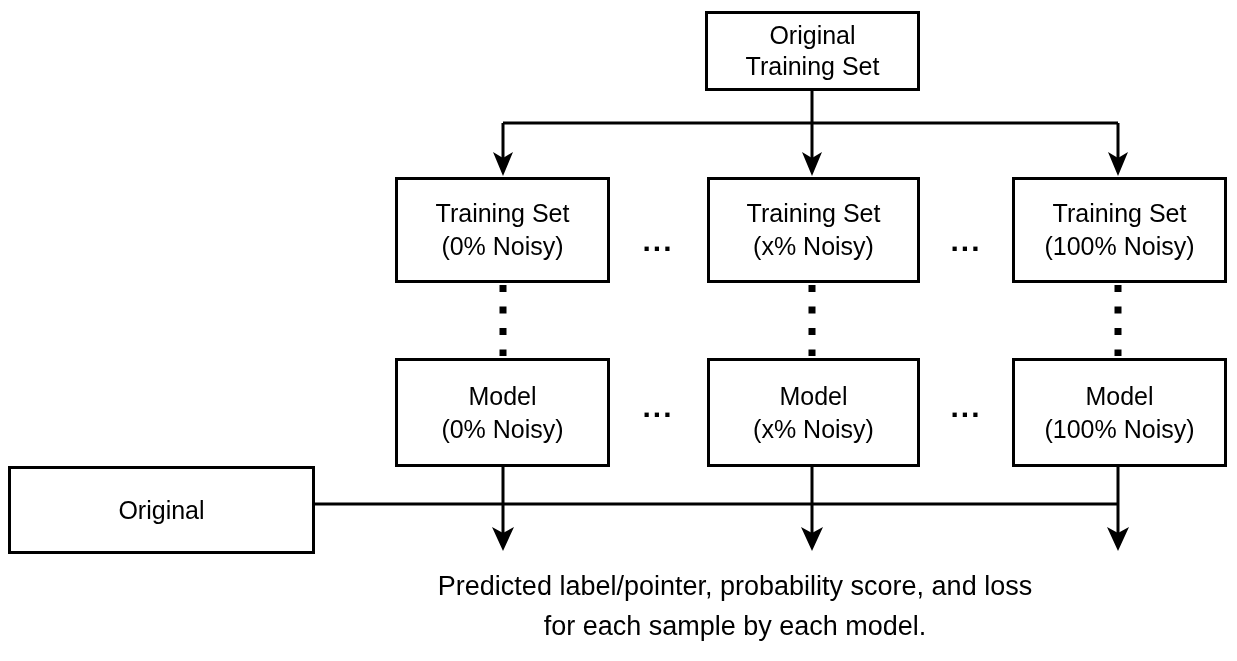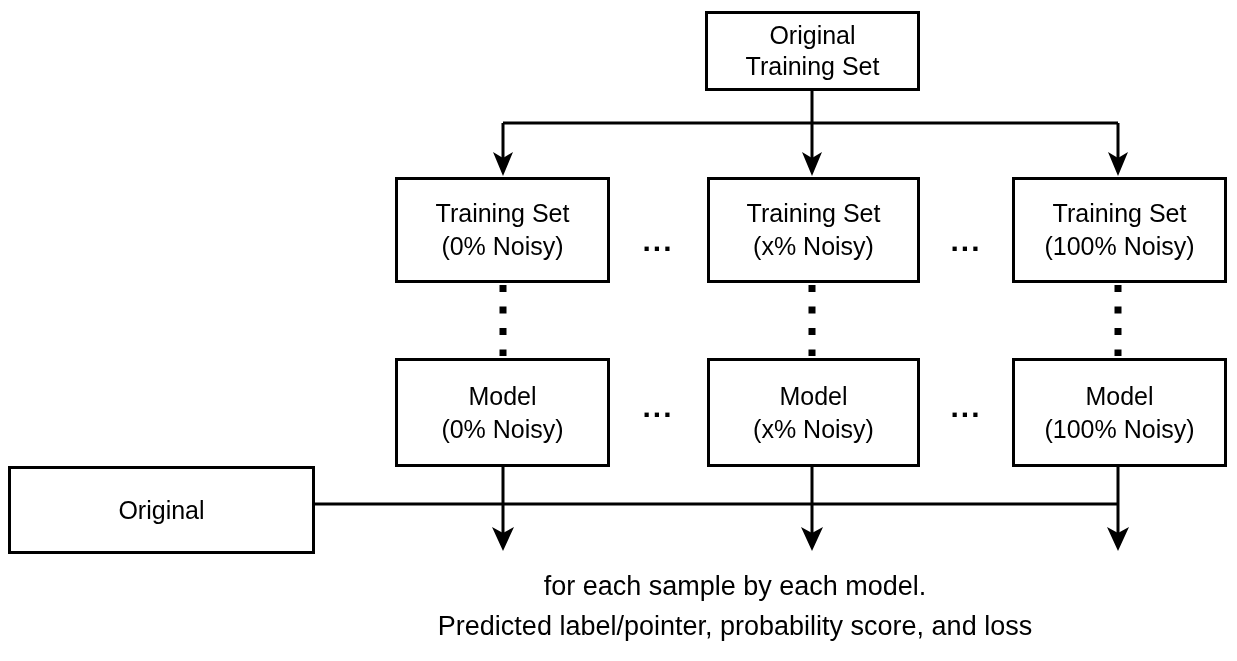--- a/index.html
+++ b/index.html
@@ -125,17 +125,17 @@
     <span>(100% Noisy)</span>
   </div>
   <div class="ellipsis" style="left:626px; top:387px;">...</div>
   <div class="ellipsis" style="left:934px; top:387px;">...</div>
 
   <div class="box small-leading" style="left:8px; top:466px; width:307px; height:88px;">
     <span>Original</span>
   </div>
 
   <div class="caption">
+    <div>Predicted label/pointer, probability score, and loss</div>
     <div>for each sample by each model.</div>
-    <div>Predicted label/pointer, probability score, and loss</div>
   </div>
 
 </div>
 
 </body></html>

